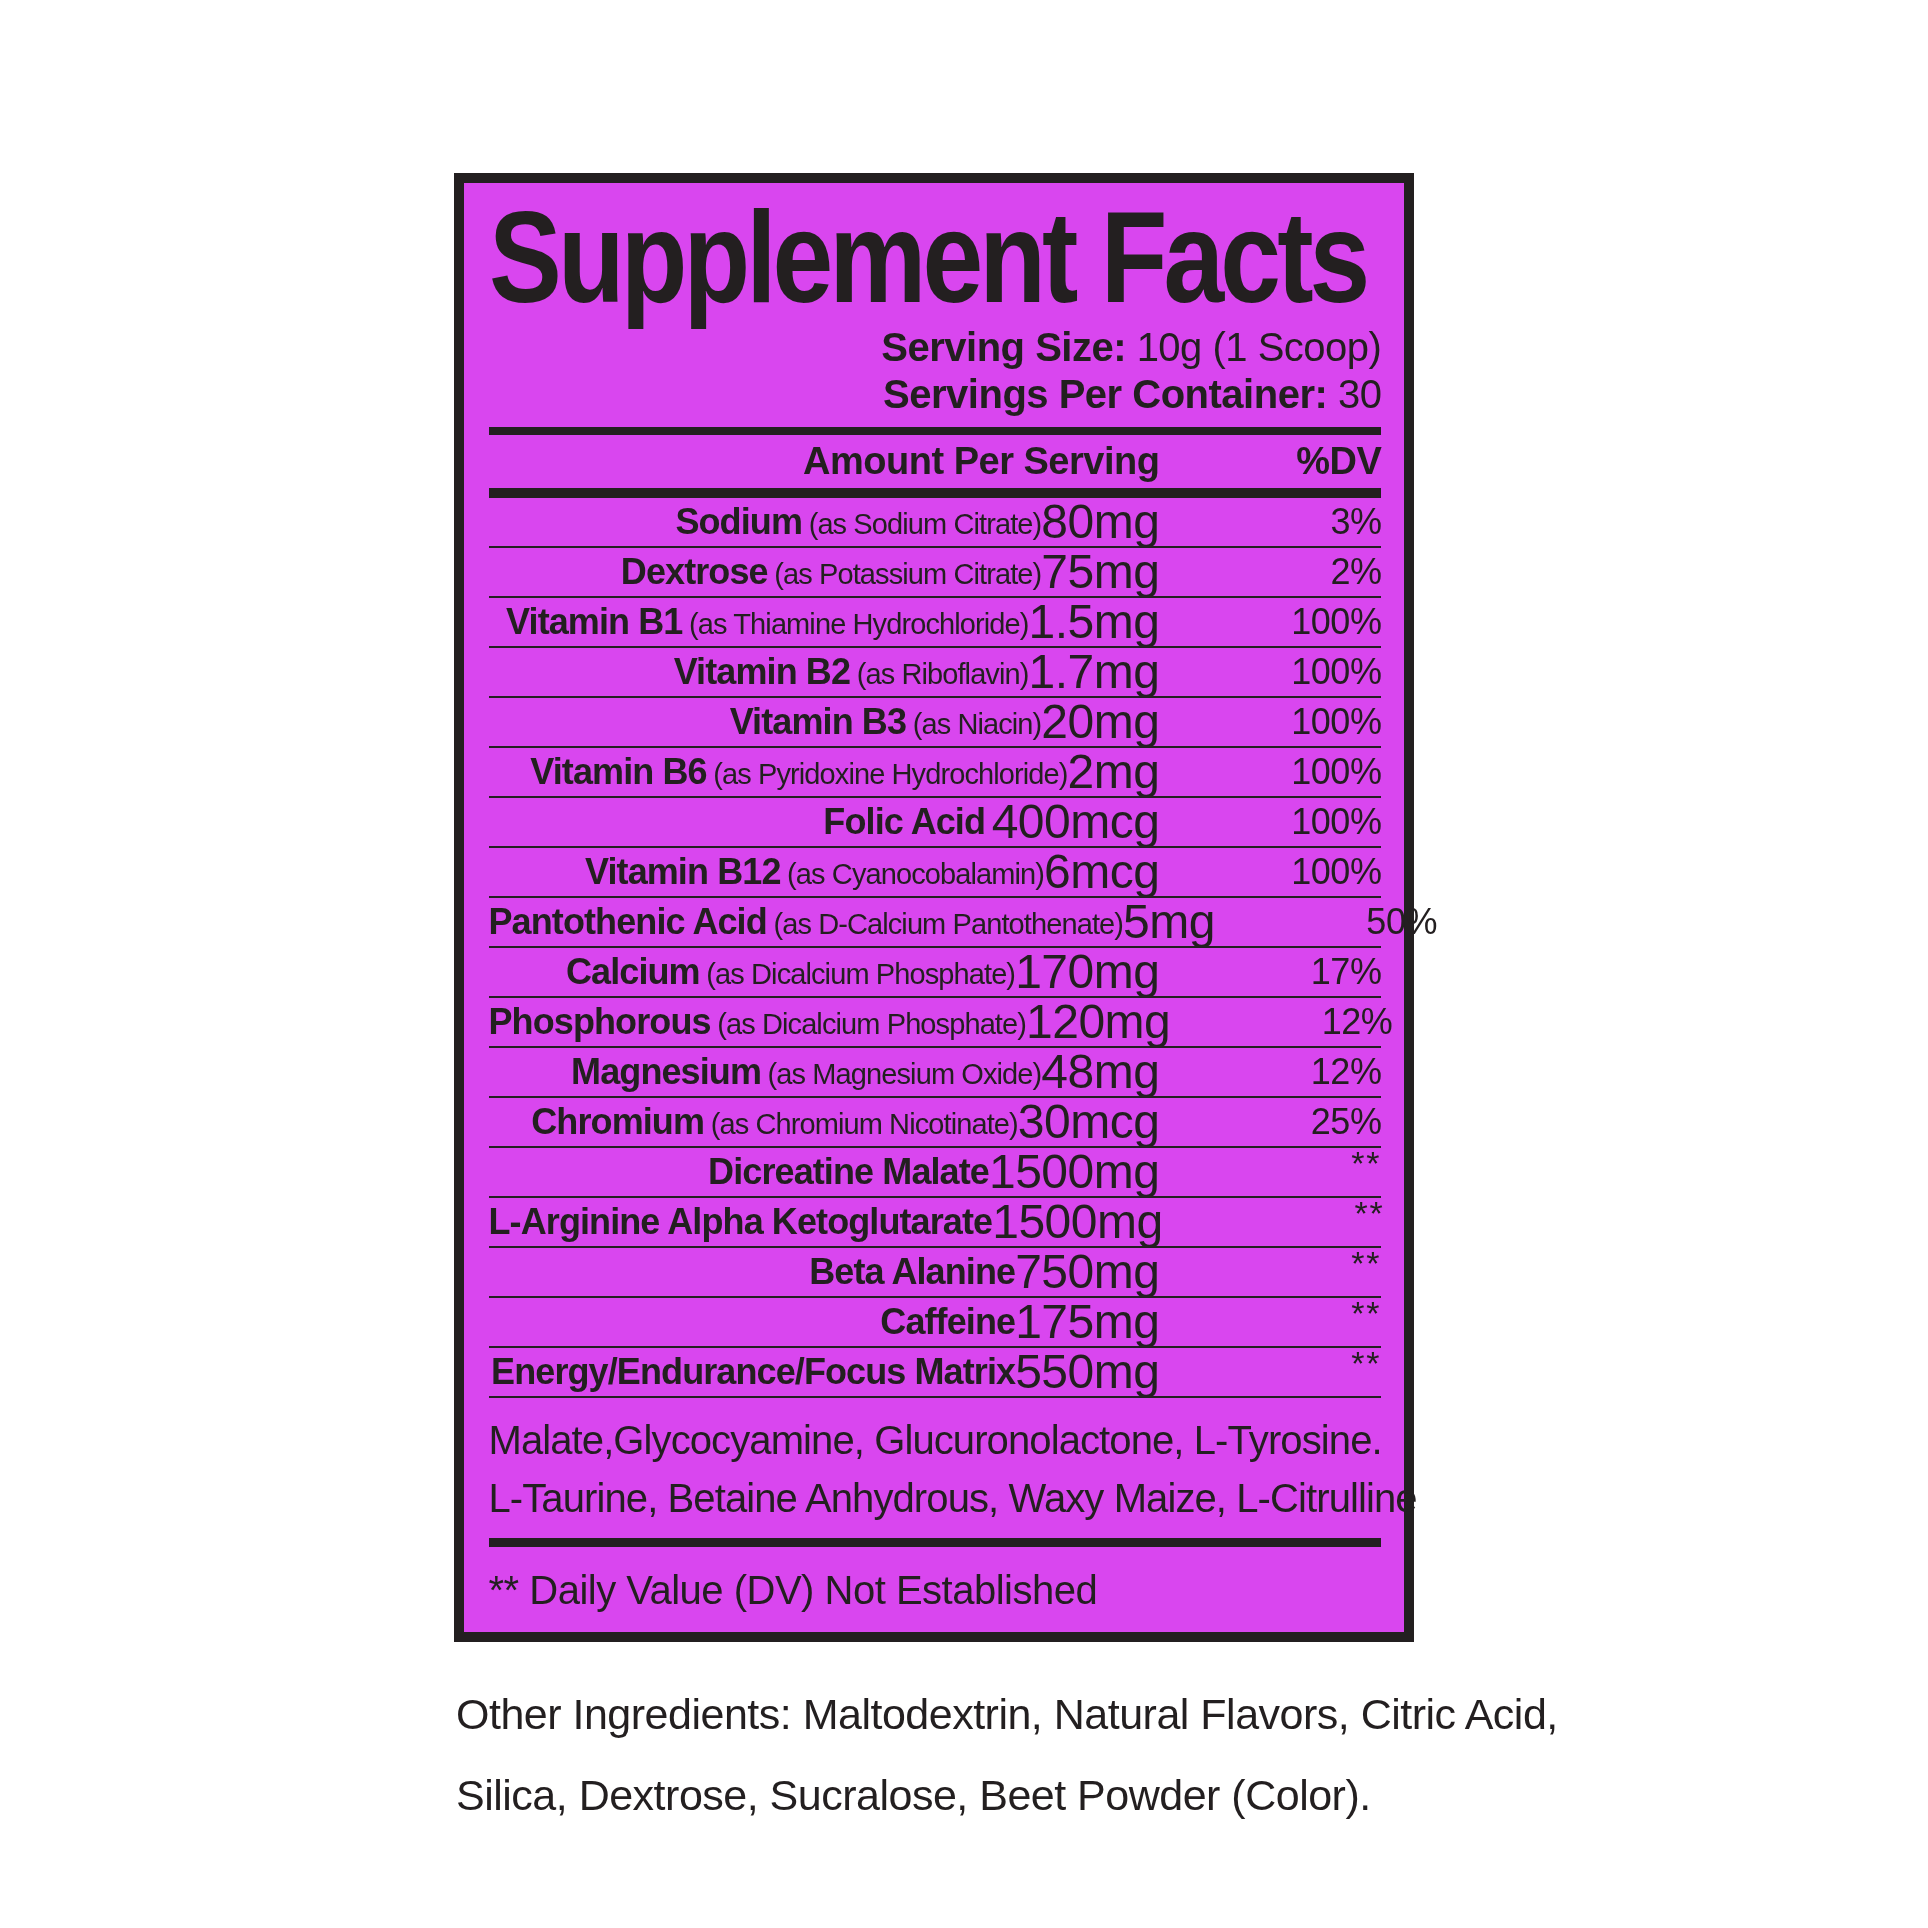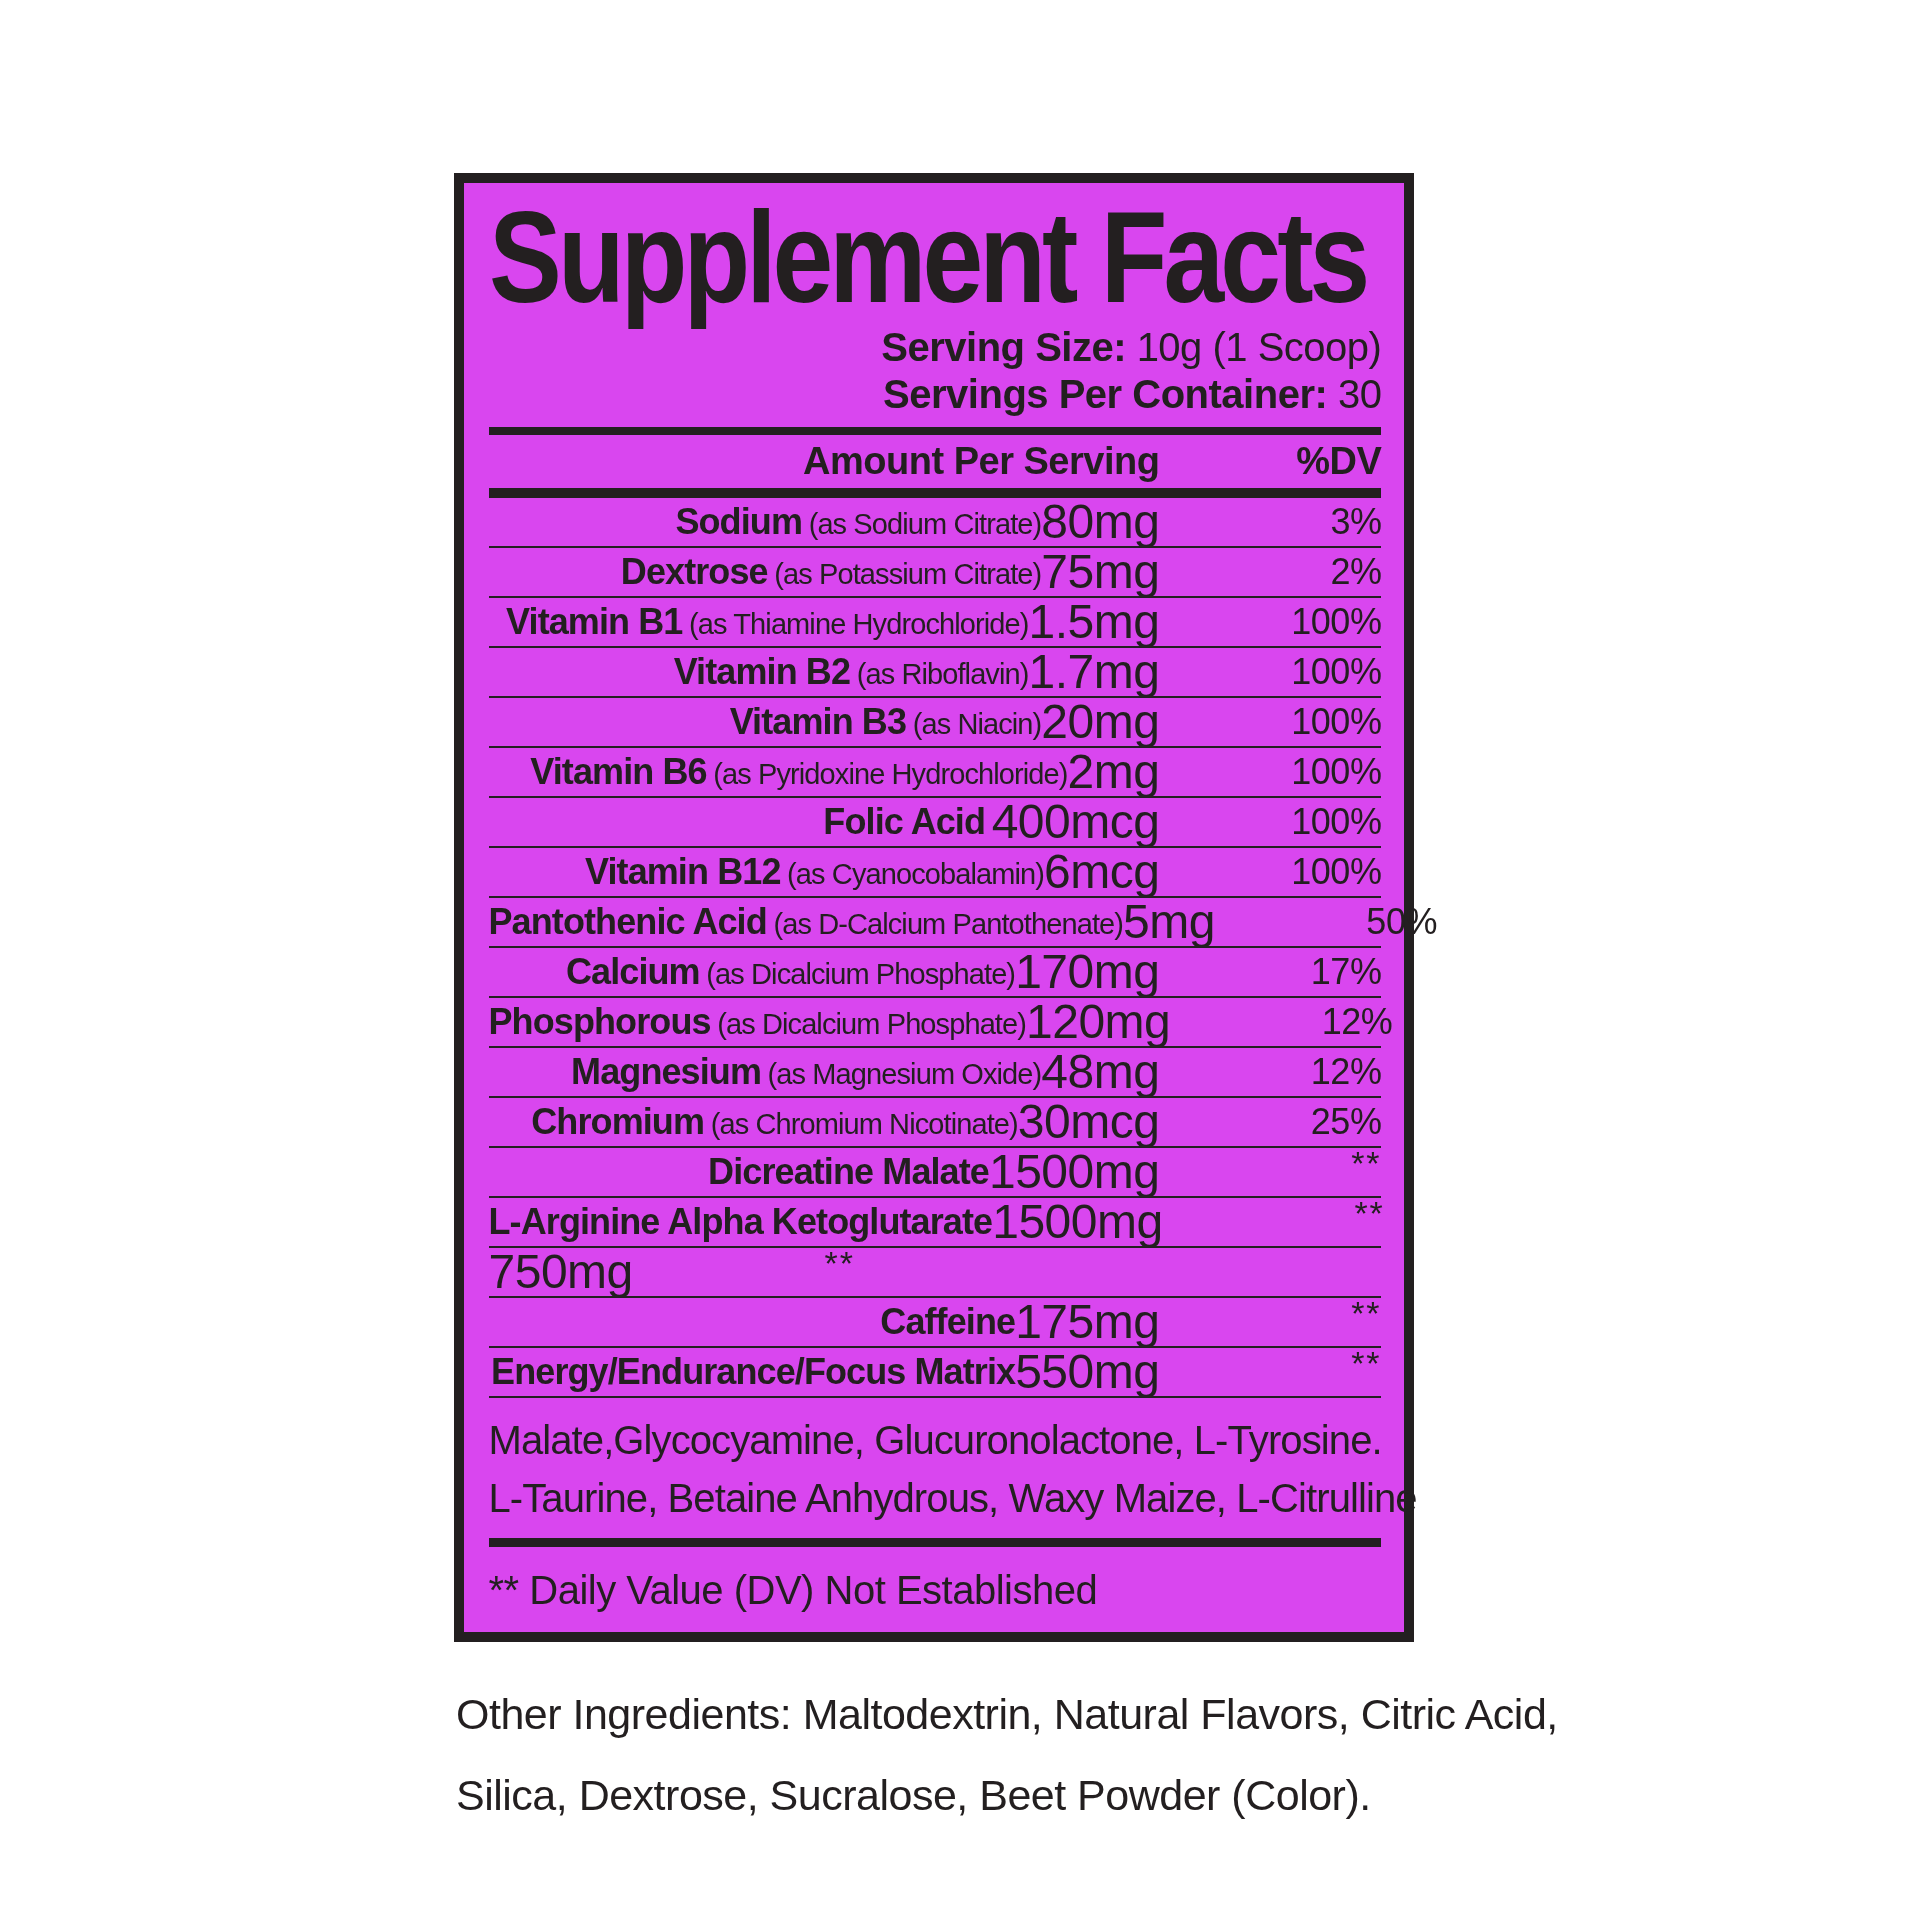--- a/index.html
+++ b/index.html
@@ -194,20 +194,21 @@
     <span class="r-name"><b>Dicreatine Malate</b></span>
     <span class="r-amount">1500mg</span>
     <span class="r-dv"><span class="nodv">**</span></span>
   </div>
   <div class="row">
     <span class="r-name"><b>L-Arginine Alpha Ketoglutarate</b></span>
     <span class="r-amount">1500mg</span>
     <span class="r-dv"><span class="nodv">**</span></span>
   </div>
   <div class="row">
+    <span class="r-name"><b>Beta Alanine</b></span>
     <span class="r-amount">750mg</span>
     <span class="r-dv"><span class="nodv">**</span></span>
   </div>
   <div class="row">
     <span class="r-name"><b>Caffeine</b></span>
     <span class="r-amount">175mg</span>
     <span class="r-dv"><span class="nodv">**</span></span>
   </div>
   <div class="row">
     <span class="r-name"><b>Energy/Endurance/Focus Matrix</b></span>

